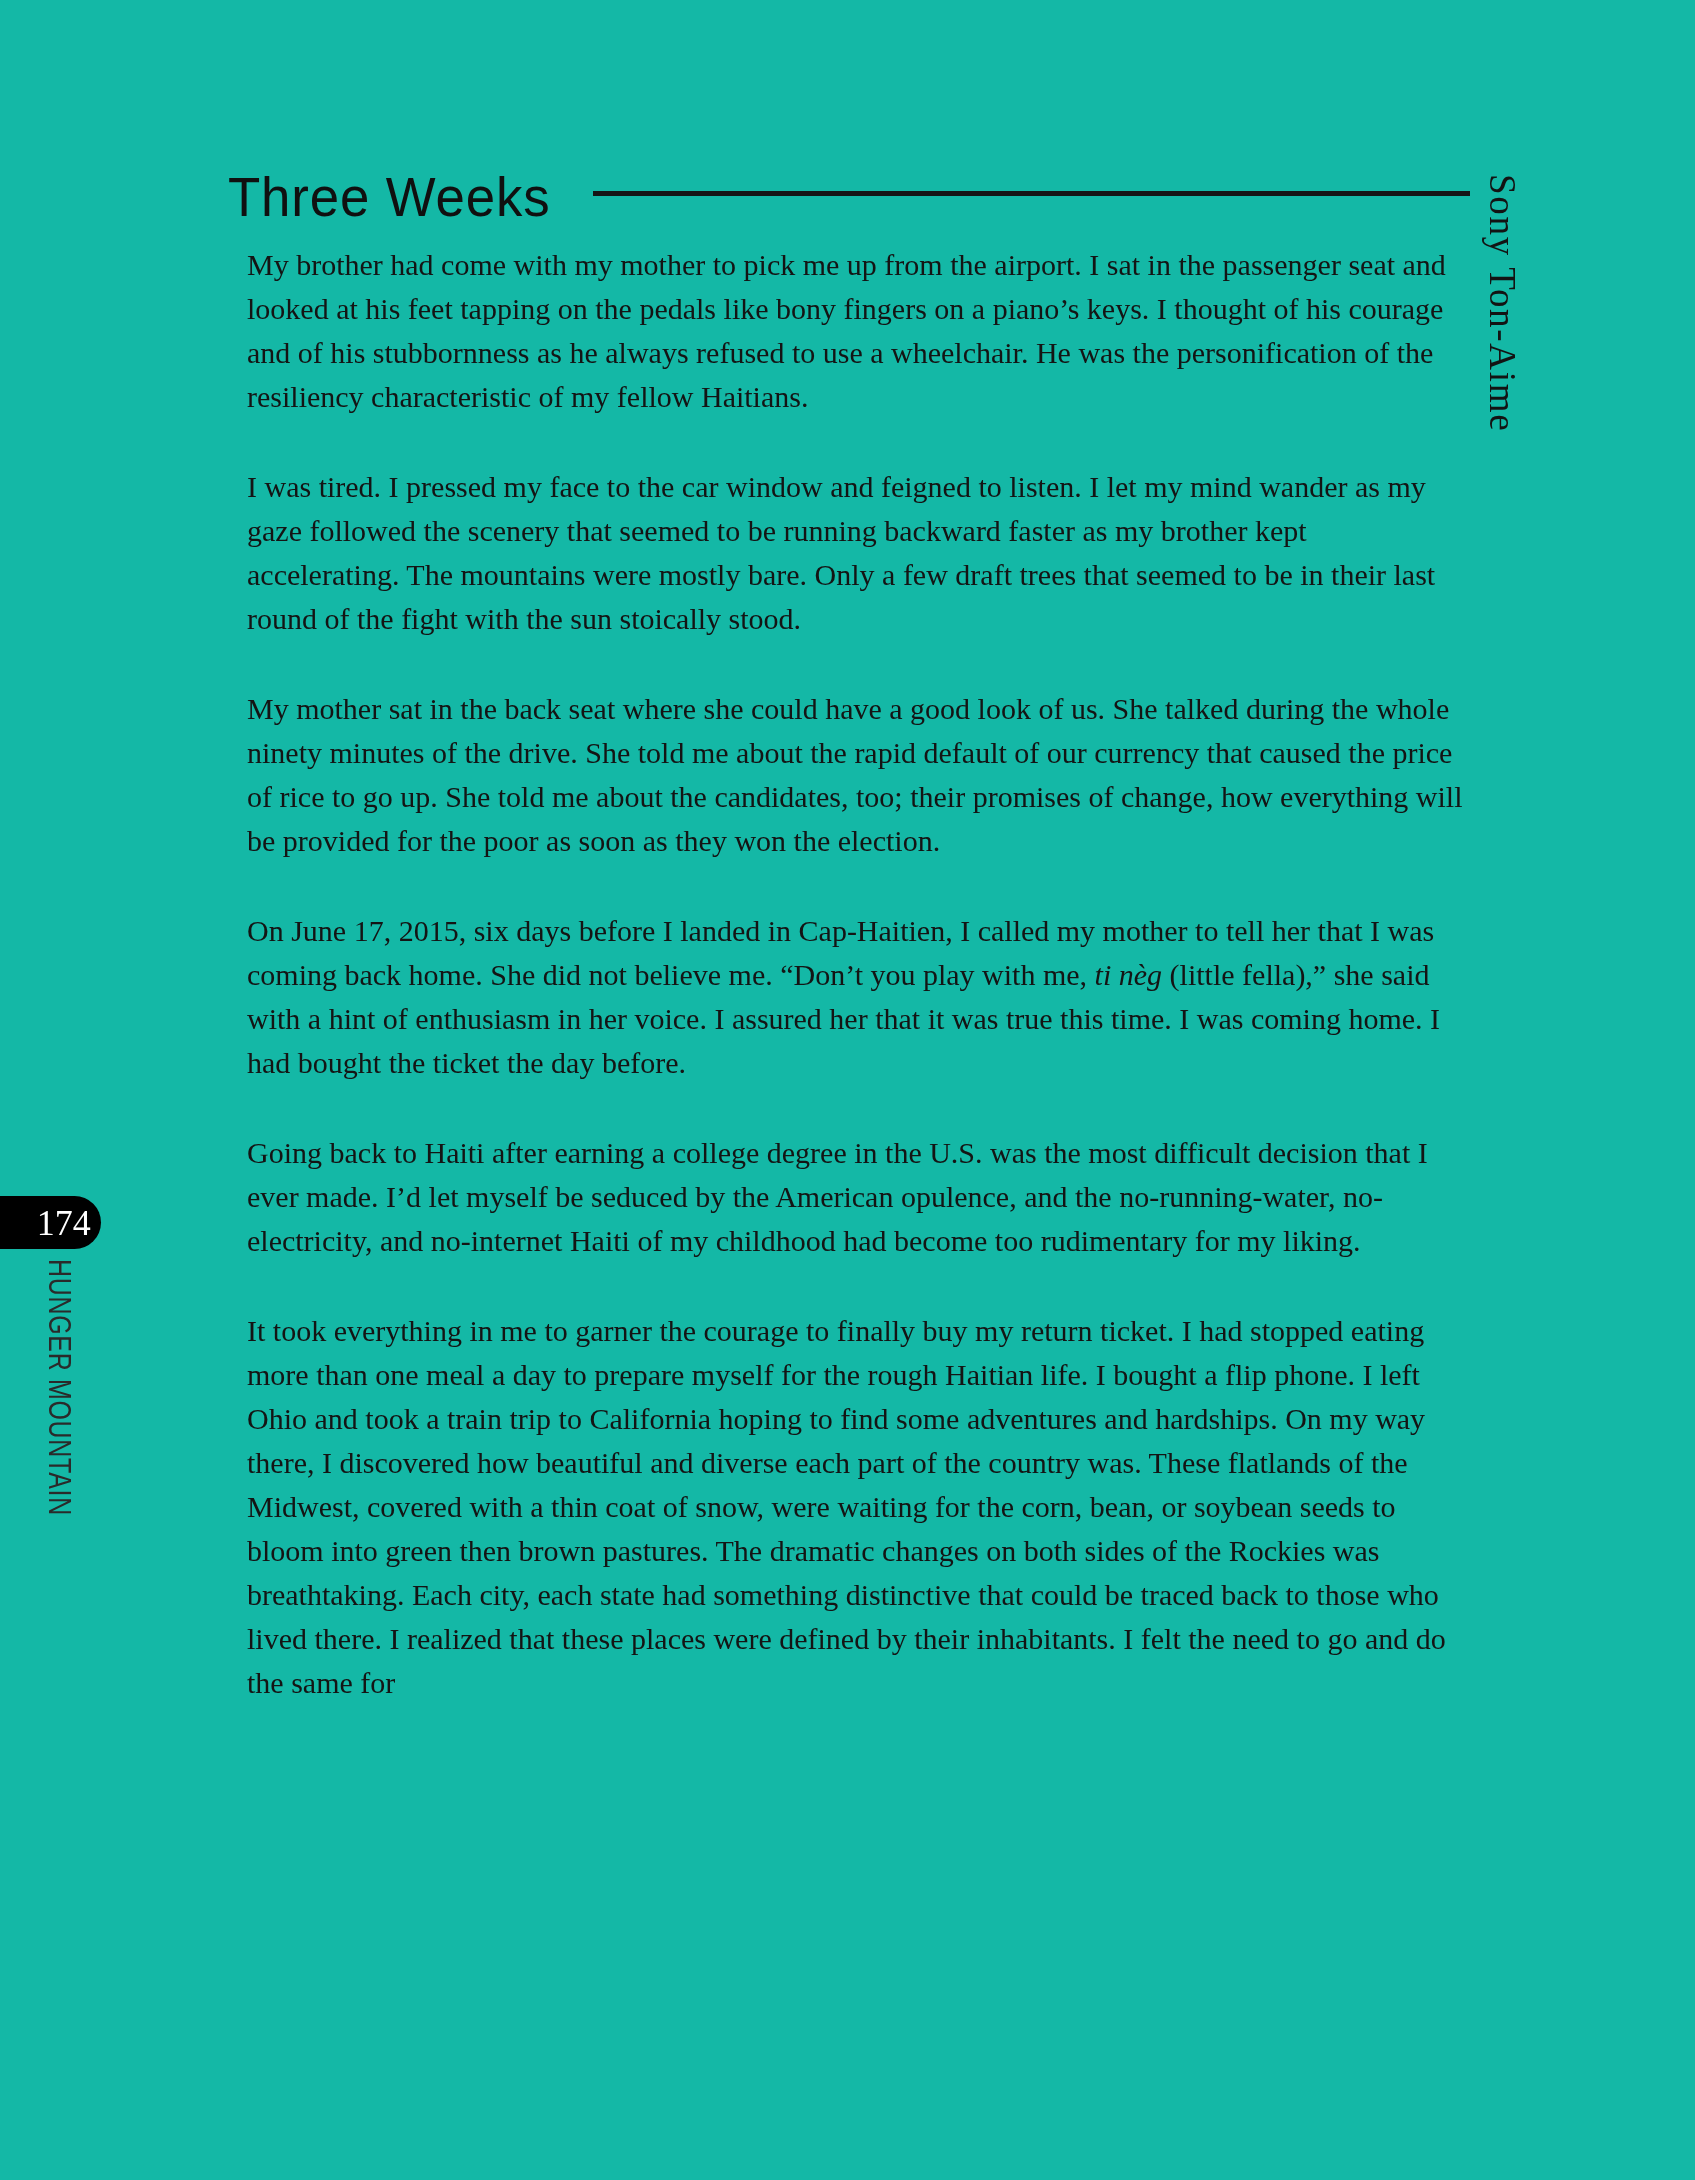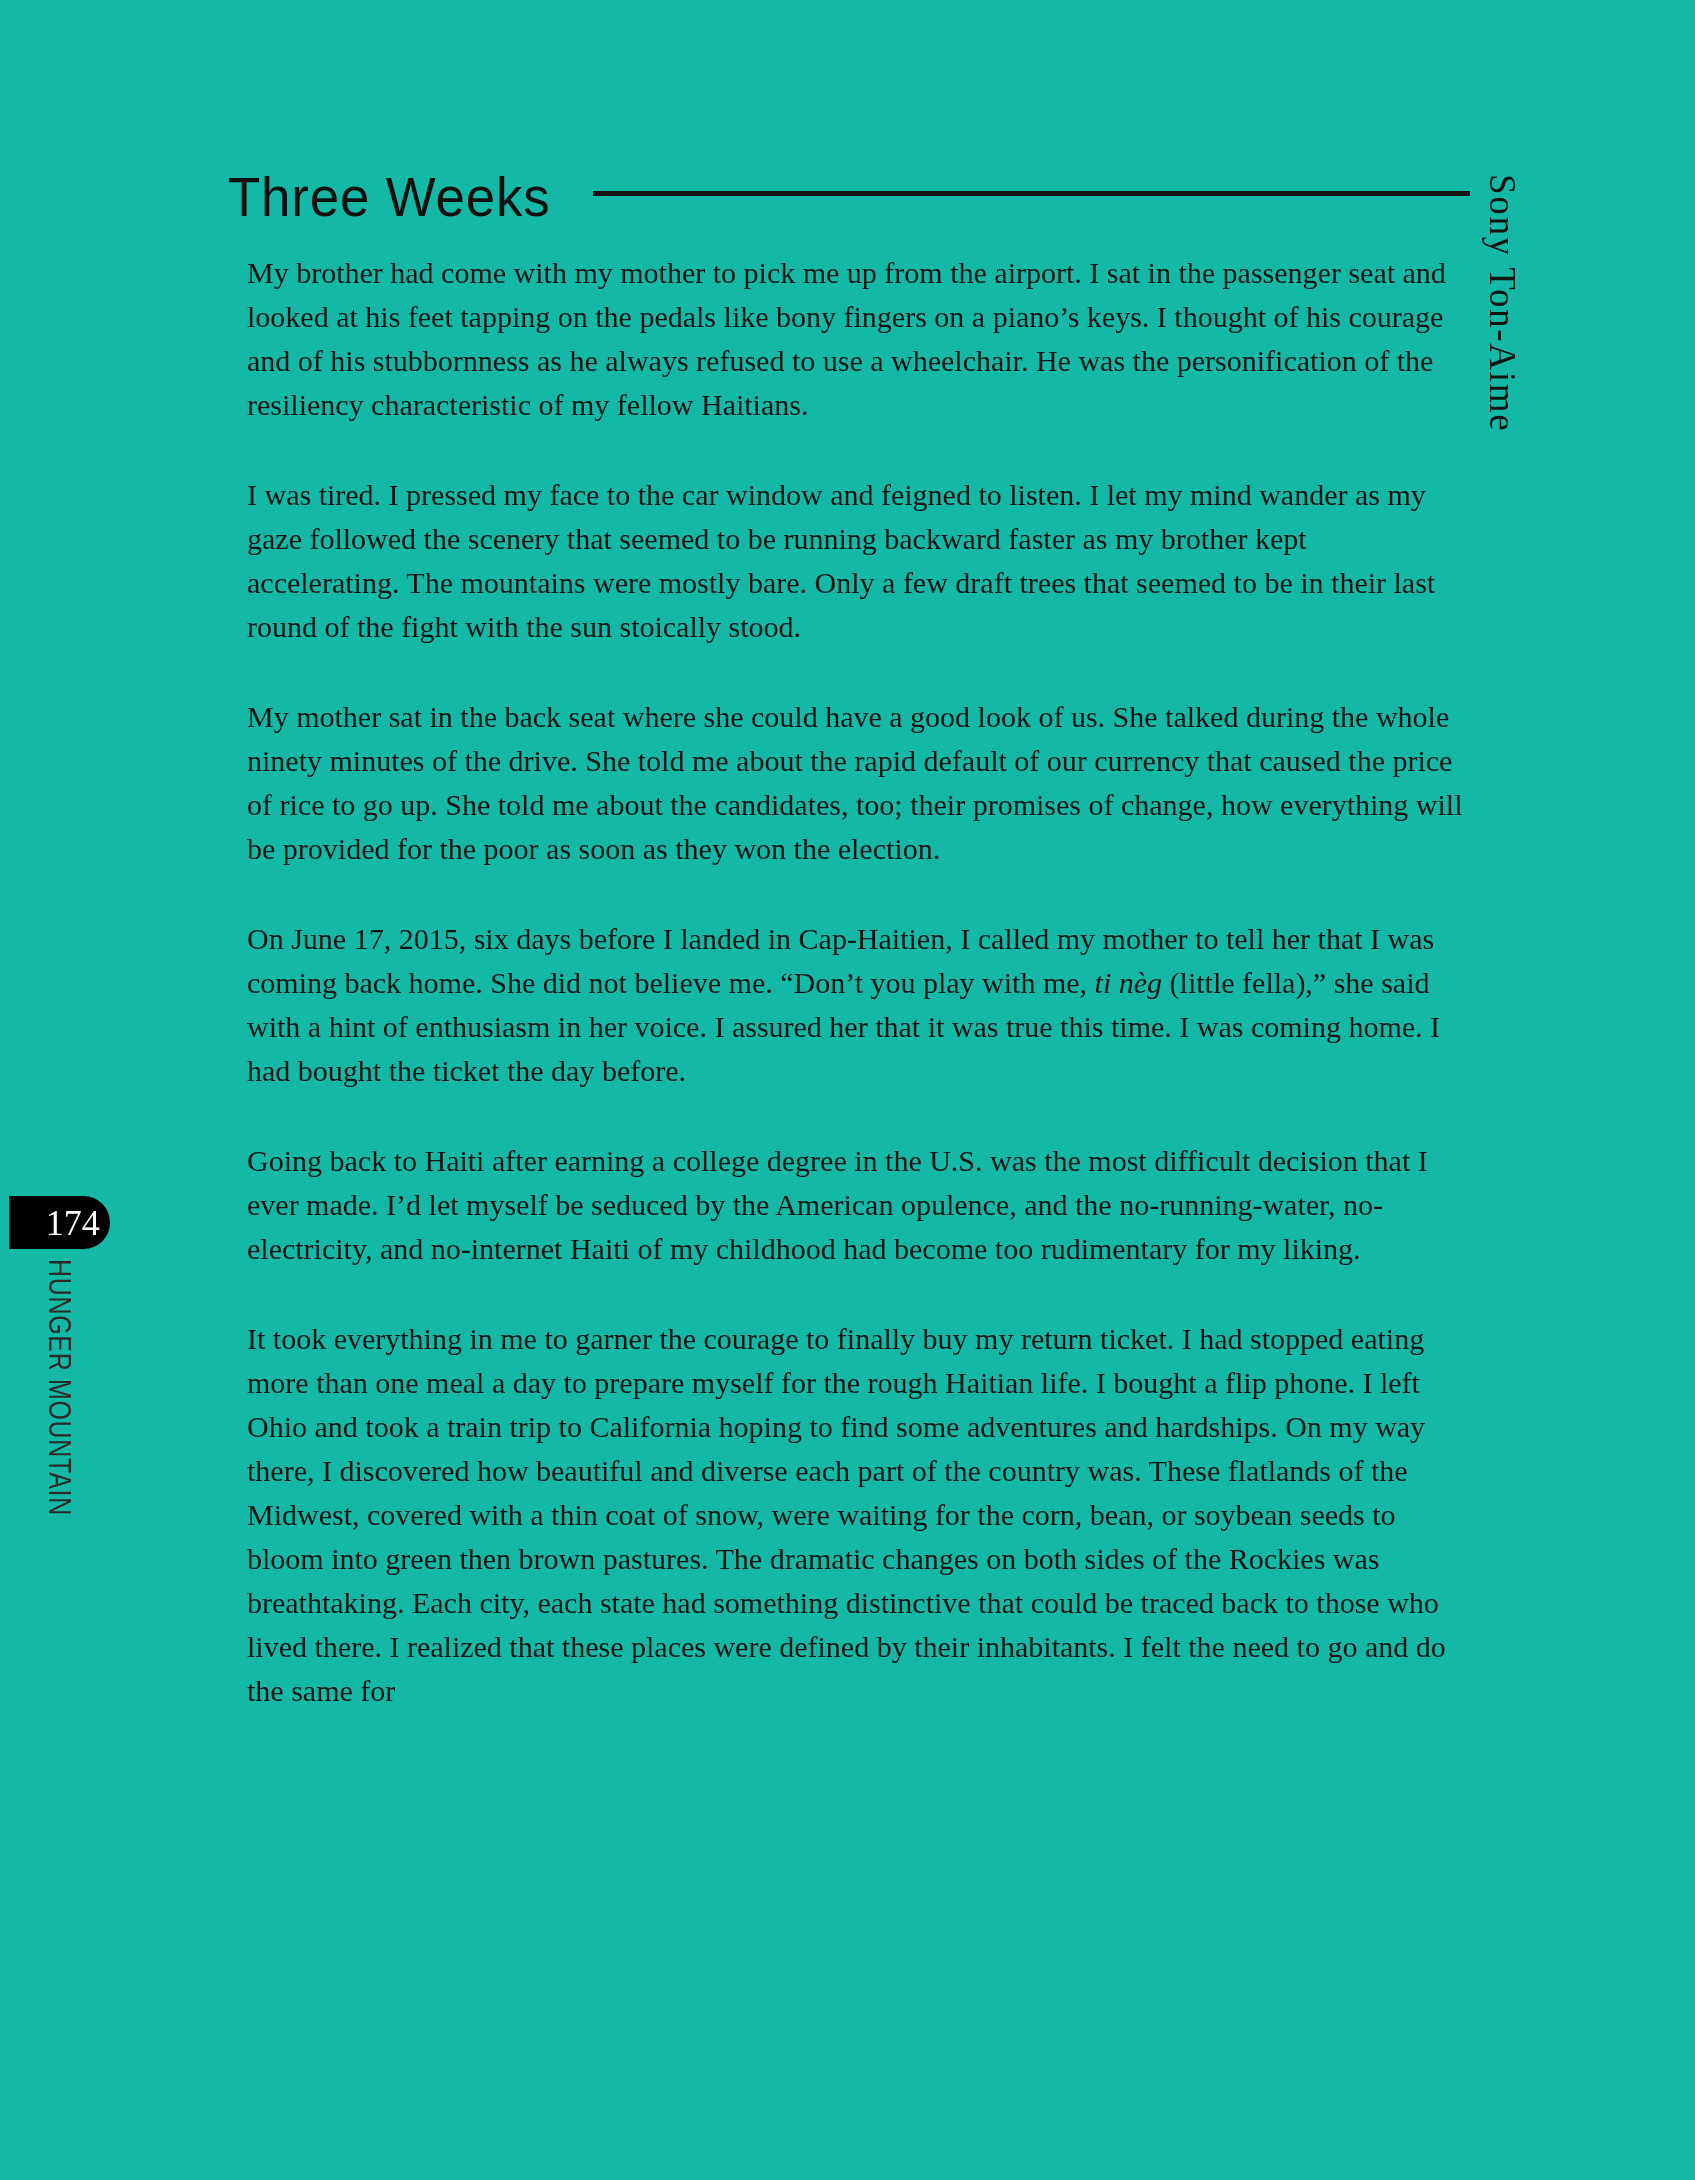--- a/index.html
+++ b/index.html
@@ -47,41 +47,41 @@
   .story-text {
     position: absolute;
     left: 247px;
     top: 235px;
     width: 1216px;
     font-size: 30px;
     line-height: 44px;
     text-align: left;
     color: #141414;
   }
-  .story-text p { margin: 16px 0 46px 0; }
+  .story-text p { margin: 8px 0 46px 0; }
   .story-text em { font-style: italic; font-family: Liberation Serif, serif; }
 
   
   .author-name {
     position: absolute;
     left: 1524px;
     top: 174px;
     transform: rotate(90deg);
     transform-origin: top left;
     font-family: "Liberation Serif", serif;
     font-size: 37px;
     letter-spacing: 1.7px;
     white-space: nowrap;
     color: #131313;
   }
 
   
   .page-number-badge {
     position: absolute;
-    left: 9px;
+    left: 0;
     top: 1196px;
     width: 101px;
     height: 53px;
     background: #000000;
     border-radius: 0 26.4px 26.4px 0;
     display: flex;
     align-items: center;
     justify-content: flex-end;
     padding-right: 10.2px;
   }

